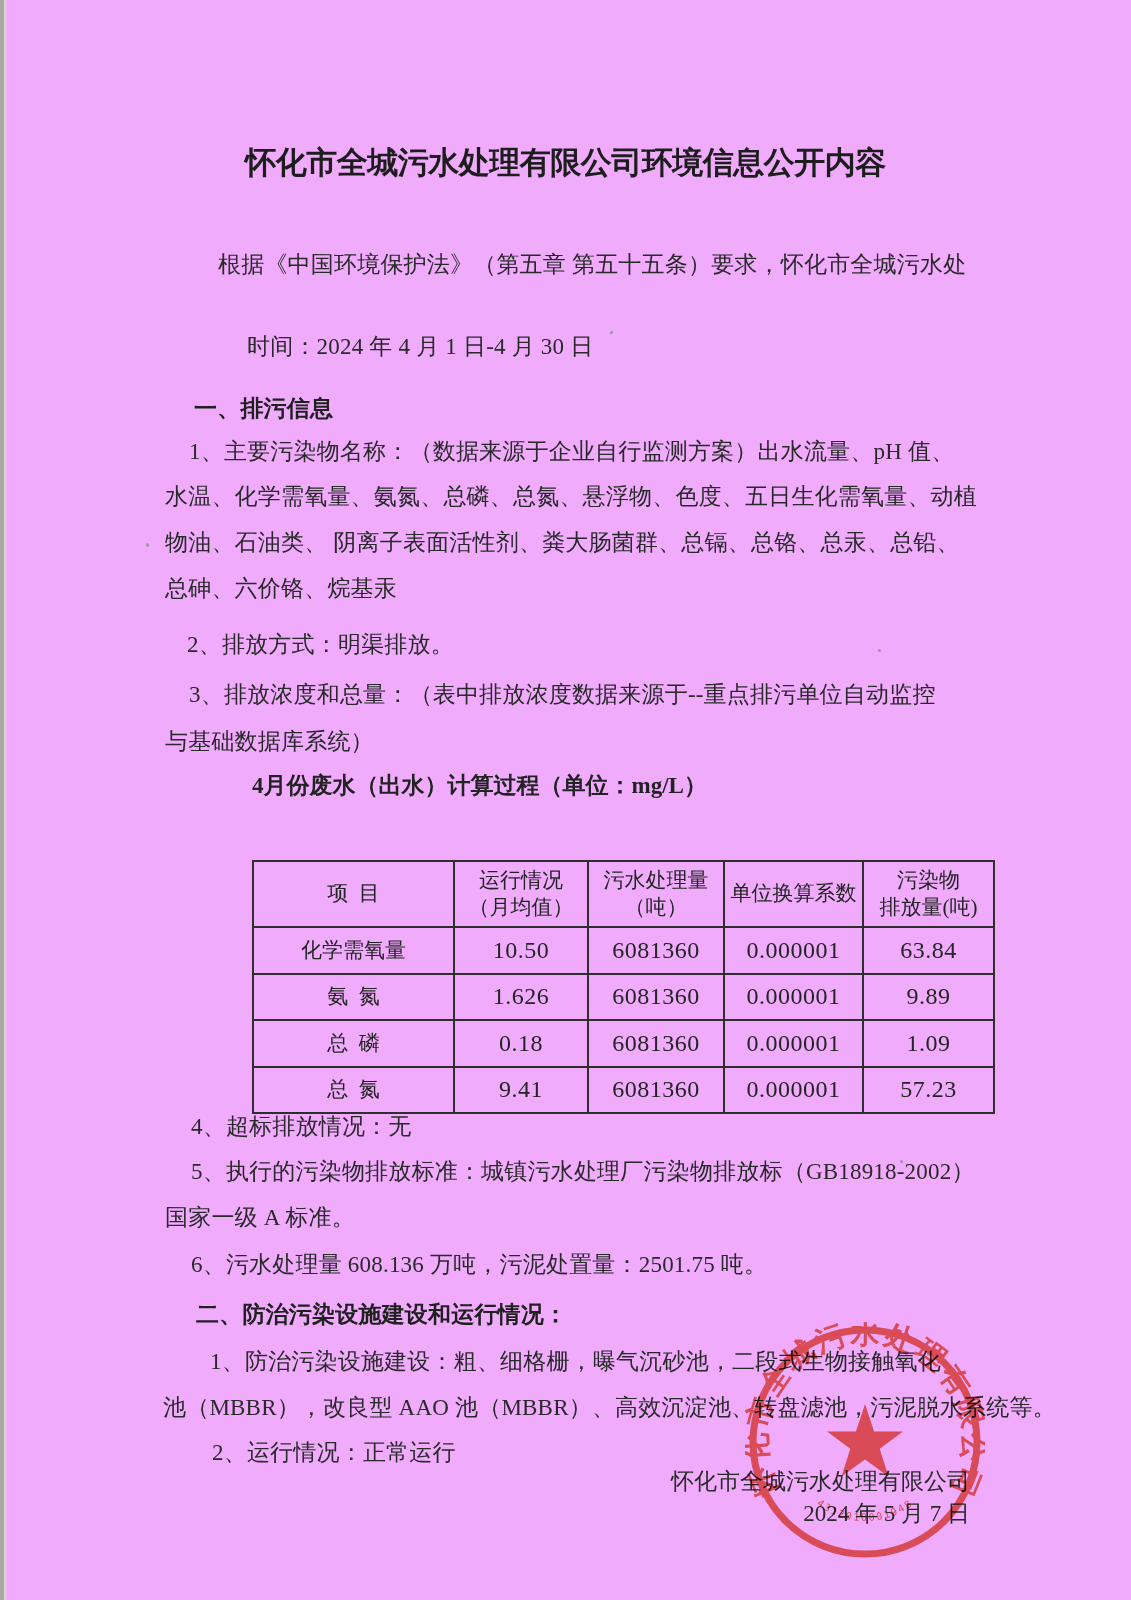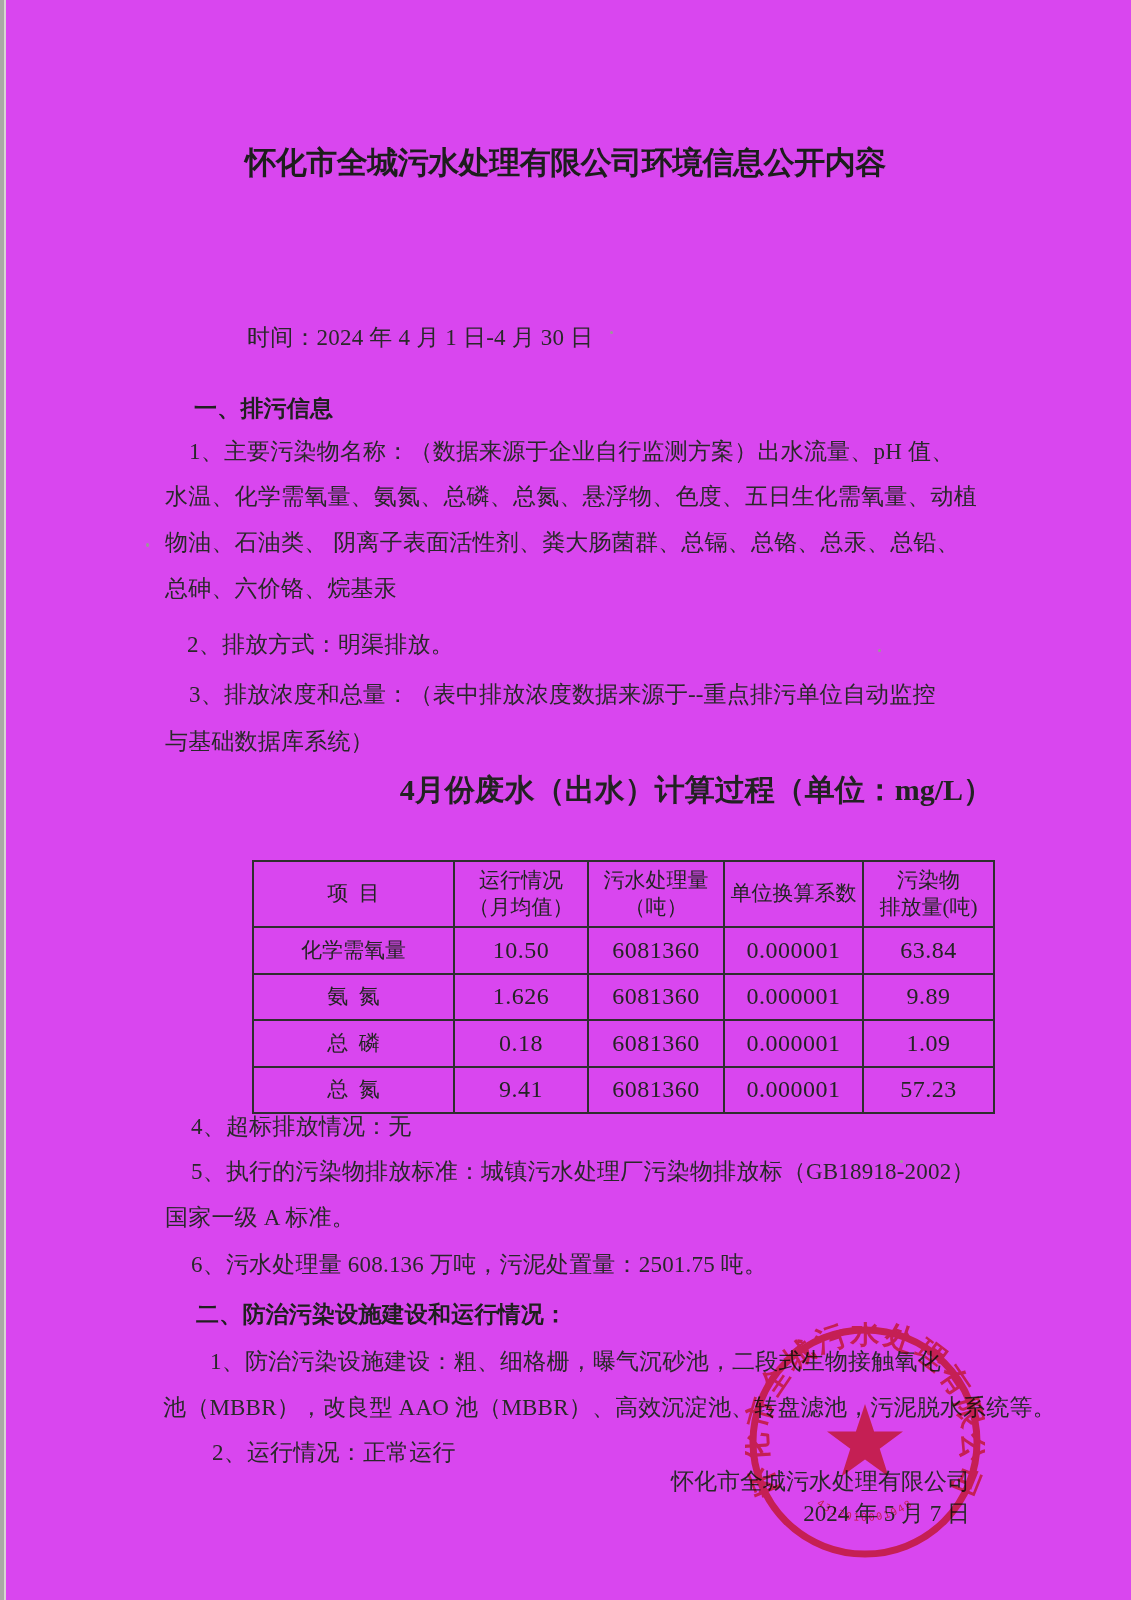--- a/index.html
+++ b/index.html
@@ -1,20 +1,20 @@
 <!DOCTYPE html>
 <html><head>
 <meta charset="utf-8">
 <style>
   html,body{margin:0;padding:0;}
   body{background:#e8e8e6;}
   .page{
     position:relative;
     width:1131px;height:1600px;
-    background:#d946ef;
+    background:#f0abfc;
     overflow:hidden;
     font-family:"Liberation Serif","DejaVu Serif",serif;
     color:#262626;
   }
   .scan-edge{position:absolute;left:0;top:0;width:4px;height:1600px;background:#a9a9a5;}
   .scan-edge2{position:absolute;left:4px;top:0;width:2px;height:1600px;background:#d6d6d2;}
   .doc-title{
     position:absolute;top:142px;left:0;width:1131px;
     text-align:center;
     font-size:31px;font-weight:bold;letter-spacing:-0.5px;
@@ -24,21 +24,21 @@
   .ln{
     position:absolute;
     font-size:23px;line-height:30px;
     letter-spacing:0.2px;
     white-space:pre-wrap;
     color:#292929;
   }
   .ln.bold{font-weight:bold;color:#202020;margin-left:28px;}
   .tbl-caption{
     position:absolute;top:770px;left:252px;width:741px;
-    text-align:right;font-size:30px;font-weight:bold;color:#222;
+    text-align:left;font-size:23px;font-weight:bold;color:#222;
   }
   table.data{
     position:absolute;top:860px;left:252px;
     width:741px;height:254px;
     border-collapse:collapse;
     table-layout:fixed;
     font-size:21px;color:#242424;
   }
   table.data th,table.data td{
     border:2px solid #2e2e2e;
@@ -64,21 +64,22 @@
 </style>
 </head>
 <body>
 
 <div class="page">
   <div class="scan-edge"></div>
   <div class="scan-edge2"></div>
 
   <div class="doc-title">怀化市全城污水处理有限公司环境信息公开内容</div>
 
-  <div class="ln" style="top:323px;left:247px">时间：2024 年 4 月 1 日-4 月 30 日</div>
+  <div class="ln" style="top:250px;left:218px">根据《中国环境保护法》（第五章 第五十五条）要求，怀化市全城污水处</div>
+  <div class="ln" style="top:332px;left:247px">时间：2024 年 4 月 1 日-4 月 30 日</div>
   <div class="ln bold" style="top:394px;left:166px">一、排污信息</div>
   <div class="ln" style="top:437px;left:189px">1、主要污染物名称：（数据来源于企业自行监测方案）出水流量、pH 值、</div>
   <div class="ln" style="top:482px;left:165px">水温、化学需氧量、氨氮、总磷、总氮、悬浮物、色度、五日生化需氧量、动植</div>
   <div class="ln" style="top:528px;left:165px">物油、石油类、 阴离子表面活性剂、粪大肠菌群、总镉、总铬、总汞、总铅、</div>
   <div class="ln" style="top:574px;left:165px">总砷、六价铬、烷基汞</div>
   <div class="ln" style="top:630px;left:187px">2、排放方式：明渠排放。</div>
   <div class="ln" style="top:680px;left:189px">3、排放浓度和总量：（表中排放浓度数据来源于--重点排污单位自动监控</div>
   <div class="ln" style="top:727px;left:165px">与基础数据库系统）</div>
 
   <div class="tbl-caption">4月份废水（出水）计算过程（单位：mg/L）</div>

